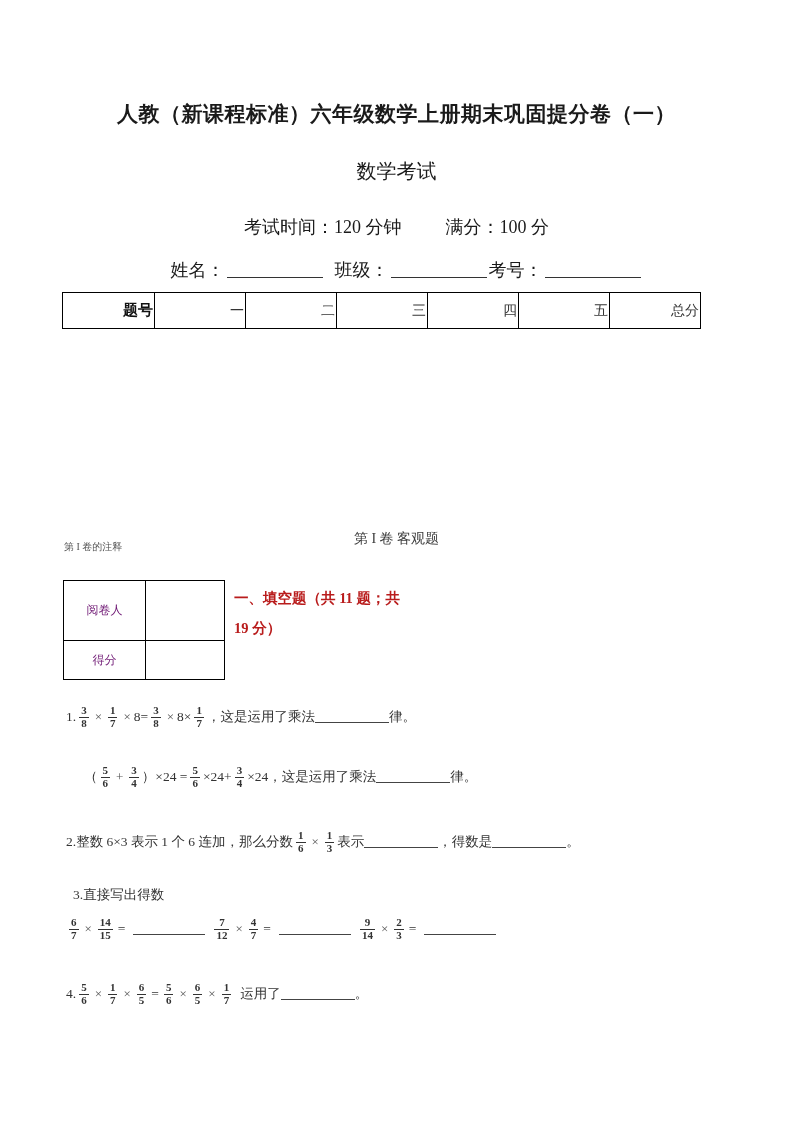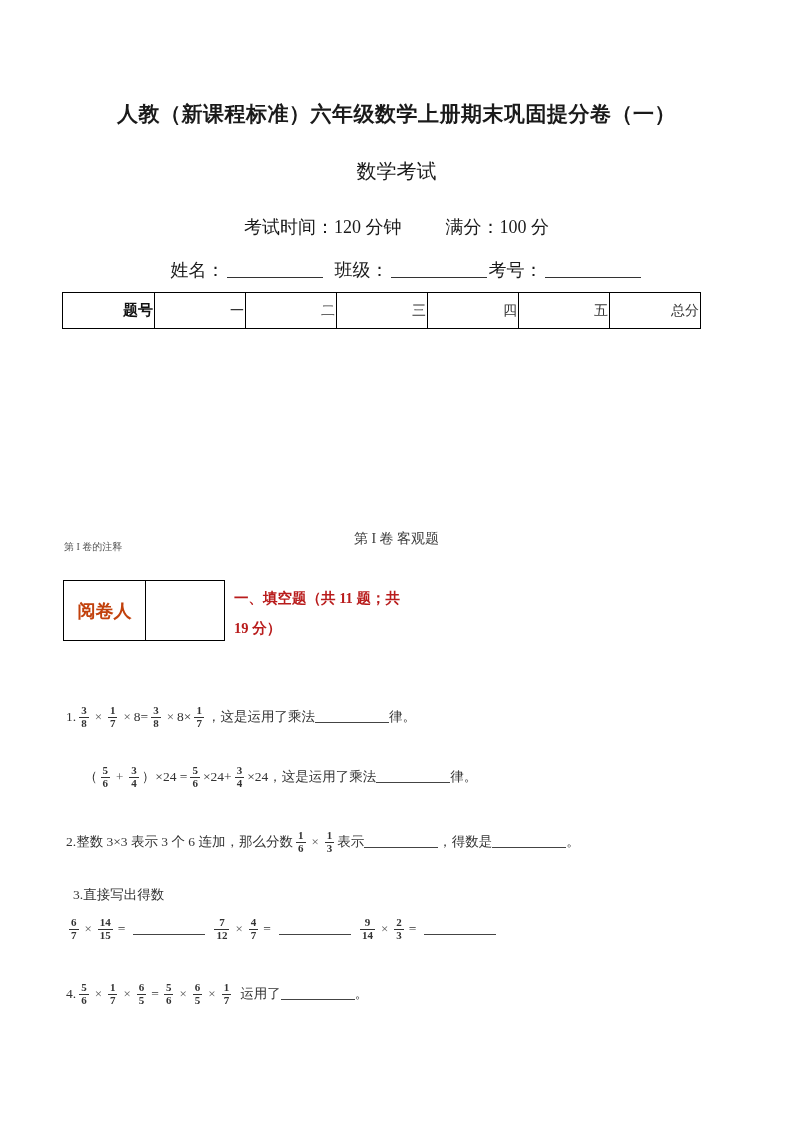--- a/index.html
+++ b/index.html
@@ -131,23 +131,23 @@
     left: 63px;
     top: 580px;
     width: 161px;
     border-collapse: collapse;
     table-layout: fixed;
   }
   .grader-table td {
     border: 1px solid #000;
     text-align: center;
     vertical-align: middle;
-    font-size: 18px;
-    font-weight: bold;
-    color: #c2410c;
+    font-size: 12px;
+    font-weight: normal;
+    color: #701a75;
   }
   .grader-table tr.tall td { height: 57px; }
   .grader-table tr.short td { height: 36px; }
   .grader-table col.g0 { width: 82px; }
   .grader-table col.g1 { width: 79px; }
 
   .section-title {
     position: absolute;
     left: 234px;
     top: 583px;
@@ -258,38 +258,42 @@
   <table class="grader-table">
     <colgroup>
         <col class="g0">
         <col class="g1">
       </colgroup>
     <tbody>
       <tr class="tall">
         <td>阅卷人</td>
         <td></td>
       </tr>
+      <tr class="short">
+        <td>得分</td>
+        <td></td>
+      </tr>
     </tbody>
   </table>
 
   <div class="section-title">
     <span>一、填空题（共 11 题；共</span>
     <span class="ln2">19 分）</span>
   </div>
 
   <div class="q" style="top:706px;">
     <span>1.</span><span class="frac"><span class="num">3</span><span class="den">8</span></span><span class="times">×</span><span class="frac"><span class="num">1</span><span class="den">7</span></span><span class="times">×</span><span>8=</span><span class="frac"><span class="num">3</span><span class="den">8</span></span><span class="times">×</span><span>8×</span><span class="frac"><span class="num">1</span><span class="den">7</span></span><span>，这是运用了乘法</span><span class="ublank long"></span><span>律。</span>
   </div>
 
   <div class="q sub" style="top:766px;">
     <span>（</span><span class="frac"><span class="num">5</span><span class="den">6</span></span><span class="times">+</span><span class="frac"><span class="num">3</span><span class="den">4</span></span><span>）×24 =</span><span class="frac"><span class="num">5</span><span class="den">6</span></span><span>×24+</span><span class="frac"><span class="num">3</span><span class="den">4</span></span><span>×24，这是运用了乘法</span><span class="ublank long"></span><span>律。</span>
   </div>
 
   <div class="q" style="top:831px;">
-    <span>2.</span><span>整数 3×3 表示 3 个 6 连加，那么分数</span><span class="frac"><span class="num">1</span><span class="den">6</span></span><span class="times">×</span><span class="frac"><span class="num">1</span><span class="den">3</span></span><span>表示</span><span class="ublank long"></span><span>，得数是</span><span class="ublank long"></span><span>。</span>
+    <span>2.</span><span>整数 6×3 表示 1 个 6 连加，那么分数</span><span class="frac"><span class="num">1</span><span class="den">6</span></span><span class="times">×</span><span class="frac"><span class="num">1</span><span class="den">3</span></span><span>表示</span><span class="ublank long"></span><span>，得数是</span><span class="ublank long"></span><span>。</span>
   </div>
 
   <div class="q" style="top:886px;margin-left:7px;">
     <span>3.</span><span>直接写出得数</span>
   </div>
   <div class="q" style="top:918px;">
     <span class="frac"><span class="num">6</span><span class="den">7</span></span><span class="times">×</span><span class="frac"><span class="num">14</span><span class="den">15</span></span><span class="eq">=</span><span class="ublank ans"></span><span class="frac"><span class="num">7</span><span class="den">12</span></span><span class="times">×</span><span class="frac"><span class="num">4</span><span class="den">7</span></span><span class="eq">=</span><span class="ublank ans"></span><span class="frac"><span class="num">9</span><span class="den">14</span></span><span class="times">×</span><span class="frac"><span class="num">2</span><span class="den">3</span></span><span class="eq">=</span><span class="ublank ans"></span>
   </div>
 
   <div class="q" style="top:983px;">

